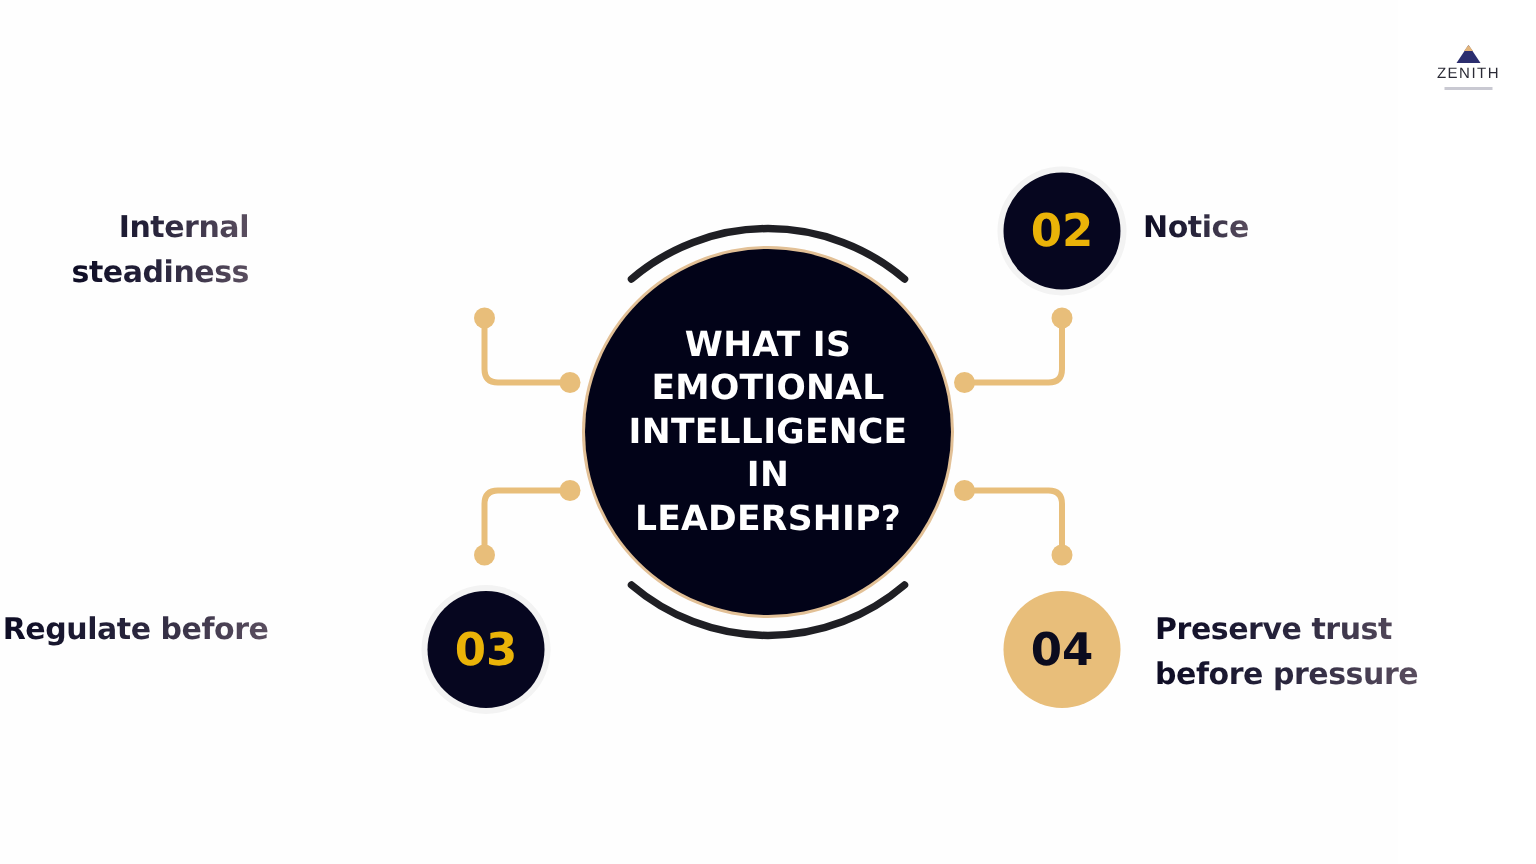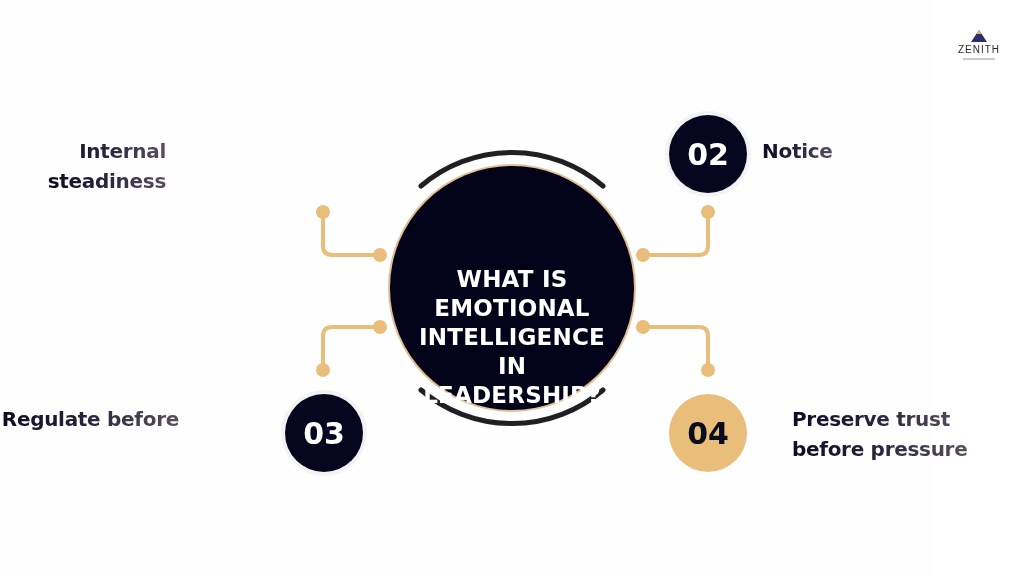--- a/index.html
+++ b/index.html
@@ -20,30 +20,30 @@
     font-family: "Liberation Sans", sans-serif; font-size: 10px; letter-spacing: 1px;
     color: #2a2a35; font-weight: normal; }
   .logo-tag { position: absolute; left: 11px; top: 28px; width: 32px; height: 2px; background: #c9c9d2; }
 
   
   svg.connectors { position: absolute; left: 0; top: 0; width: 1024px; height: 576px; }
 
   
   .hub { position: absolute; left: 390px; top: 166px; width: 244px; height: 244px; border-radius: 50%;
     background: #020318; box-shadow: 0 0 0 2px #e2c096;
-    display: flex; align-items: flex-end; justify-content: center; text-align: center; }
+    display: flex; align-items: center; justify-content: center; text-align: center; }
   .hub-title { color: #ffffff; font-family: "DejaVu Sans", sans-serif; font-weight: bold;
     font-size: 23px; line-height: 29px; width: 210px; letter-spacing: 0.2px; }
 
   
   .badge { position: absolute; width: 78px; height: 78px; border-radius: 50%;
     display: flex; align-items: center; justify-content: center;
     font-family: "DejaVu Sans", sans-serif; font-weight: bold; font-size: 30px; }
   .badge.gold { background: #e8be7a; color: #0b0b1e; }
-  .badge.navy { background: #06061f; color: #ffffff; box-shadow: 0 0 0 4px #f3f3f3; }
+  .badge.navy { background: #06061f; color: #eab308; box-shadow: 0 0 0 4px #f3f3f3; }
 
   
   .label { position: absolute; font-family: "DejaVu Sans", sans-serif; font-weight: bold;
     font-size: 20px; line-height: 30px; letter-spacing: -0.3px;
     background: linear-gradient(90deg, #0d0c24 0%, #25223a 45%, #5a4e5f 100%);
     -webkit-background-clip: text; background-clip: text; color: transparent; }
   .label.right-align { text-align: right; }
   .label span { display: block; white-space: nowrap; }
 </style>
 </head>
@@ -99,18 +99,18 @@
   <div class="label" style="left:762px; top:136px;">
     <span>Notice</span>
   </div>
 
   <div class="badge navy" style="left:285px; top:394px;">03</div>
   <div class="label right-align" style="right:753px; top:404px;text-align:right;">
     <span>Regulate before</span>
   </div>
 
   <div class="badge gold" style="left:669px; top:394px;">04</div>
-  <div class="label" style="left:792px; top:404px;">
+  <div class="label" style="left:770px; top:404px;">
     <span>Preserve trust</span>
     <span>before pressure</span>
   </div>
 
 </div>
 
 </body></html>

